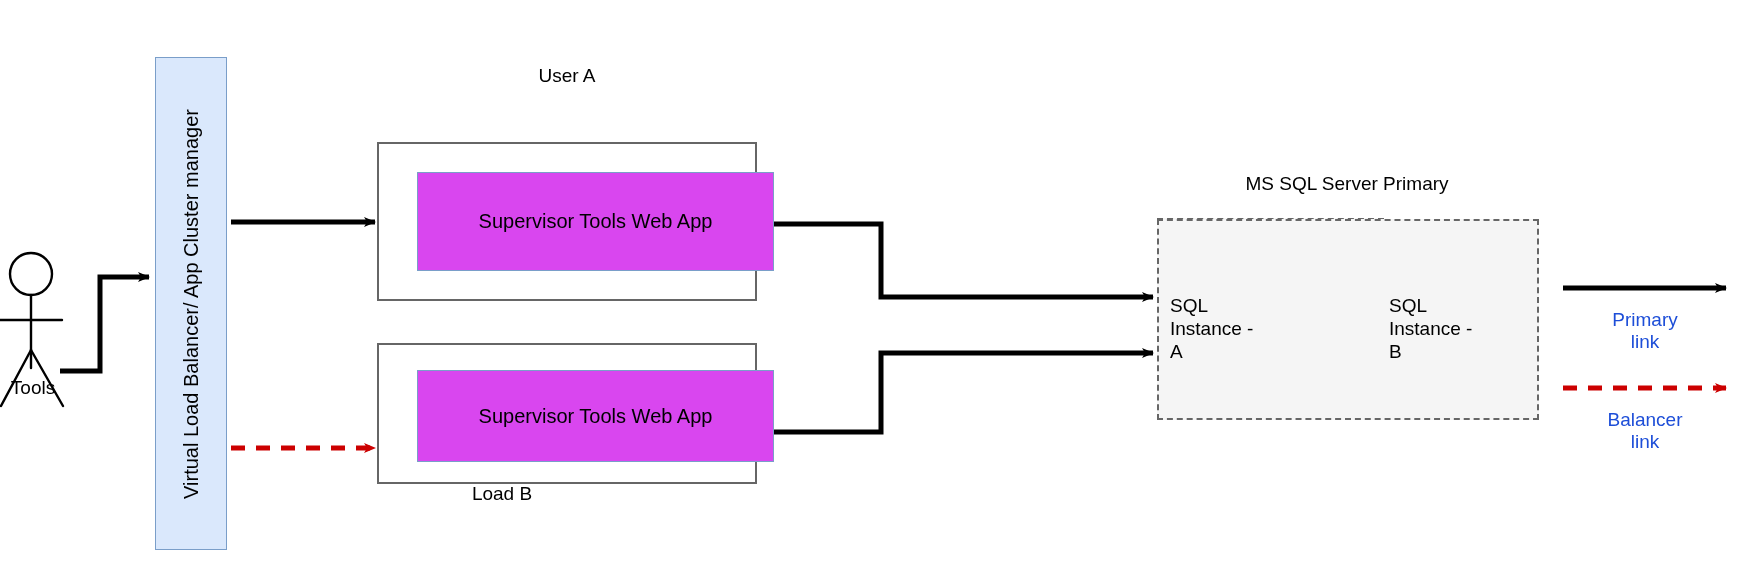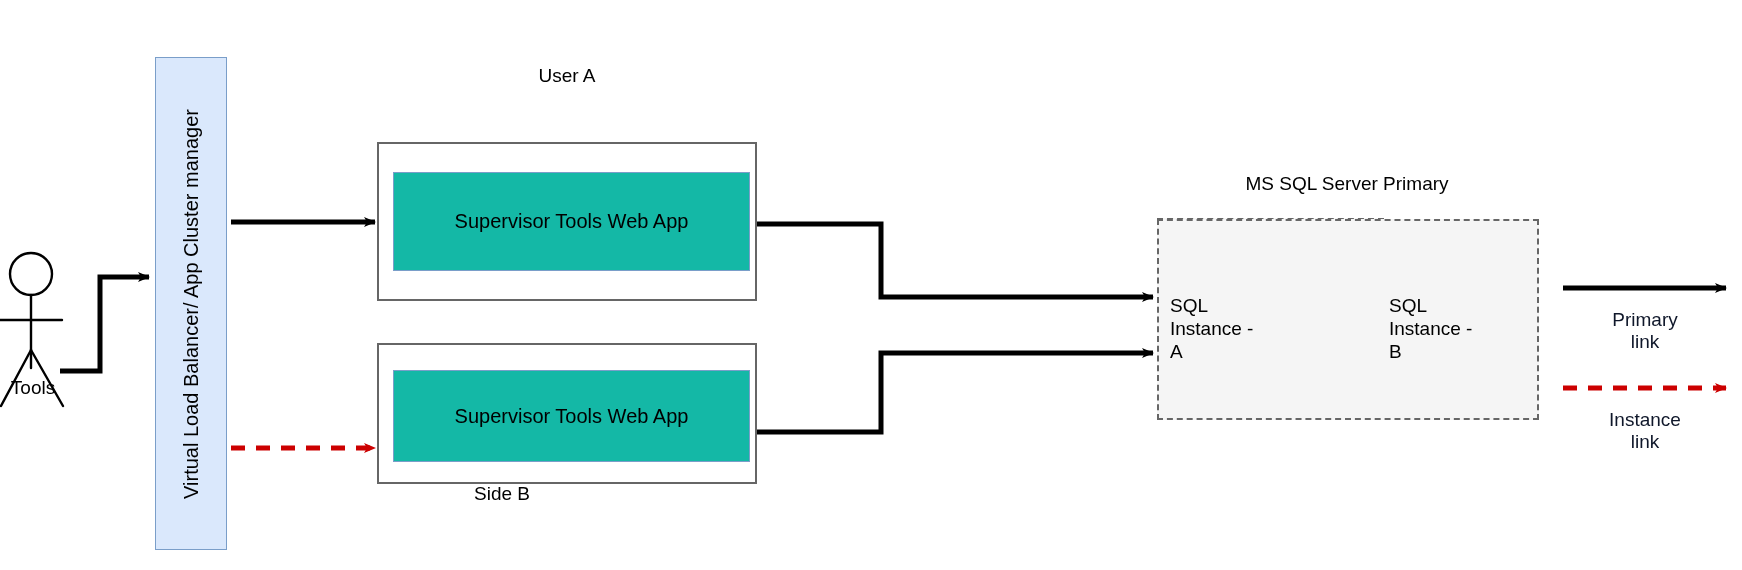--- a/index.html
+++ b/index.html
@@ -39,25 +39,26 @@
   }
   .node-box-outer {
     position: absolute;
     border: 2px solid #666666;
     background: #ffffff;
     box-sizing: border-box;
   }
   .node-box-inner {
     position: absolute;
     border: 1.5px solid #7a9ec9;
-    background: #14b8a6;
+    background: #d946ef;
     box-sizing: border-box;
     display: flex;
     align-items: center;
     justify-content: center;
+    margin-left: 24px;
   }
   .node-box-inner span {
     font-size: 20px;
     color: #000000;
     font-family: "Liberation Sans", sans-serif;
   }
   .lb-box {
     position: absolute;
     border: 1.5px solid #7a9ec9;
     background: #dae8fc;
@@ -85,21 +86,21 @@
     text-align: left;
     font-size: 19px;
     color: #000000;
     line-height: 1.22;
     transform: translateX(-50%);
     font-family: "Liberation Sans", sans-serif;
   }
   .legend-label {
     position: absolute;
     font-size: 19px;
-    color: #0f172a;
+    color: #1d4ed8;
     transform: translateX(-50%);
     text-align: center;
     font-family: "Liberation Sans", sans-serif;
   }
 </style>
 </head>
 <body>
 
 <div id="canvas">
 
@@ -161,36 +162,36 @@
   <div class="node-box-outer" style="left:377px; top:142px; width:380px; height:159px;"></div>
   <div class="node-box-inner" style="left:393px; top:172px; width:357px; height:99px;">
     <span>Supervisor Tools Web App</span>
   </div>
 
   <div class="node-box-outer" style="left:377px; top:343px; width:380px; height:141px;"></div>
   <div class="node-box-inner" style="left:393px; top:370px; width:357px; height:92px;">
     <span>Supervisor Tools Web App</span>
   </div>
 
-  <div class="lbl lbl-center" style="left:502px; top:482px;">Side B</div>
+  <div class="lbl lbl-center" style="left:502px; top:482px;">Load B</div>
 
   <div class="lbl lbl-center" style="left:1347px; top:172px;">MS SQL Server Primary</div>
 
   <div class="cluster-box" style="left:1157px; top:218px; width:227px; height:0px;"></div>
 
   <div class="cluster-box" style="left:1157px; top:219px; width:382px; height:201px;"></div>
 
   <div class="cyl-label" style="left:1240px; top:294px; width:140px;">
     <div>SQL</div>
     <div>Instance -</div>
     <div>A</div>
   </div>
 
   <div class="cyl-label" style="left:1459px; top:294px; width:140px;">
     <div>SQL</div>
     <div>Instance -</div>
     <div>B</div>
   </div>
 
   <div class="legend-label" style="left:1645px; top:309px;">Primary link</div>
-  <div class="legend-label" style="left:1645px; top:409px;">Instance link</div>
+  <div class="legend-label" style="left:1645px; top:409px;">Balancer link</div>
 
 </div>
 
 </body></html>

